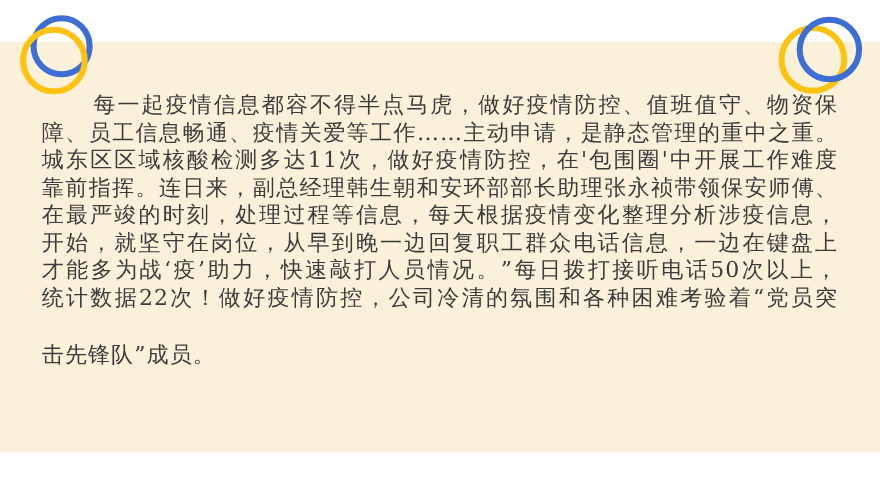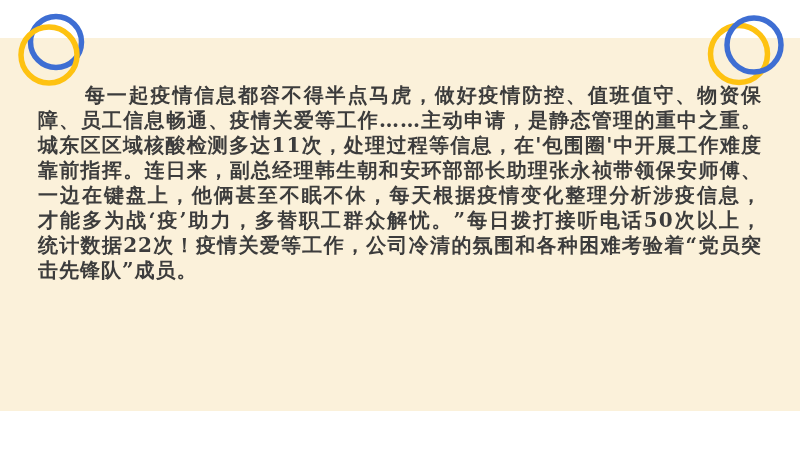--- a/index.html
+++ b/index.html
@@ -36,24 +36,23 @@
     width: 724px;
     color: var(--ink, #3C3C3C);
     font-size: 20px;
     line-height: 25px;
     letter-spacing: 1px;
   }
   .line {
     min-height: 25px;
     text-align: justify;
     text-align-last: justify;
-    font-weight: bold;
   }
   .line.first { text-indent: 47px; }
-  .line.last  { text-align-last: left; }
+  .line.last  { text-align-last: left; margin-top: 27px; }
 </style>
 </head>
 <body>
 
 <div class="slide">
 
   <div class="panel"></div>
 
   <svg class="rings-overlay" viewBox="0 0 800 450">
 
@@ -64,21 +63,22 @@
 
     <g>
       <circle class="ring ring-yellow" cx="739" cy="54" r="28.5"></circle>
       <circle class="ring ring-blue" cx="754" cy="45" r="27"></circle>
     </g>
   </svg>
 
   <div class="textblock">
     <div class="line first">每一起疫情信息都容不得半点马虎，做好疫情防控、值班值守、物资保</div>
     <div class="line">障、员工信息畅通、疫情关爱等工作……主动申请，是静态管理的重中之重。</div>
-    <div class="line">城东区区域核酸检测多达11次，处理过程等信息，在'包围圈'中开展工作难度</div>
+    <div class="line">城东区区域核酸检测多达11次，做好疫情防控，在'包围圈'中开展工作难度</div>
     <div class="line">靠前指挥。连日来，副总经理韩生朝和安环部部长助理张永祯带领保安师傅、</div>
-    <div class="line">一边在键盘上，他俩甚至不眠不休，每天根据疫情变化整理分析涉疫信息，</div>
-    <div class="line">才能多为战‘疫’助力，多替职工群众解忧。”每日拨打接听电话50次以上，</div>
-    <div class="line">统计数据22次！疫情关爱等工作，公司冷清的氛围和各种困难考验着“党员突</div>
+    <div class="line">在最严竣的时刻，处理过程等信息，每天根据疫情变化整理分析涉疫信息，</div>
+    <div class="line">开始，就坚守在岗位，从早到晚一边回复职工群众电话信息，一边在键盘上</div>
+    <div class="line">才能多为战‘疫’助力，快速敲打人员情况。”每日拨打接听电话50次以上，</div>
+    <div class="line">统计数据22次！做好疫情防控，公司冷清的氛围和各种困难考验着“党员突</div>
     <div class="line last">击先锋队”成员。</div>
   </div>
 
 </div>
 
 </body></html>

